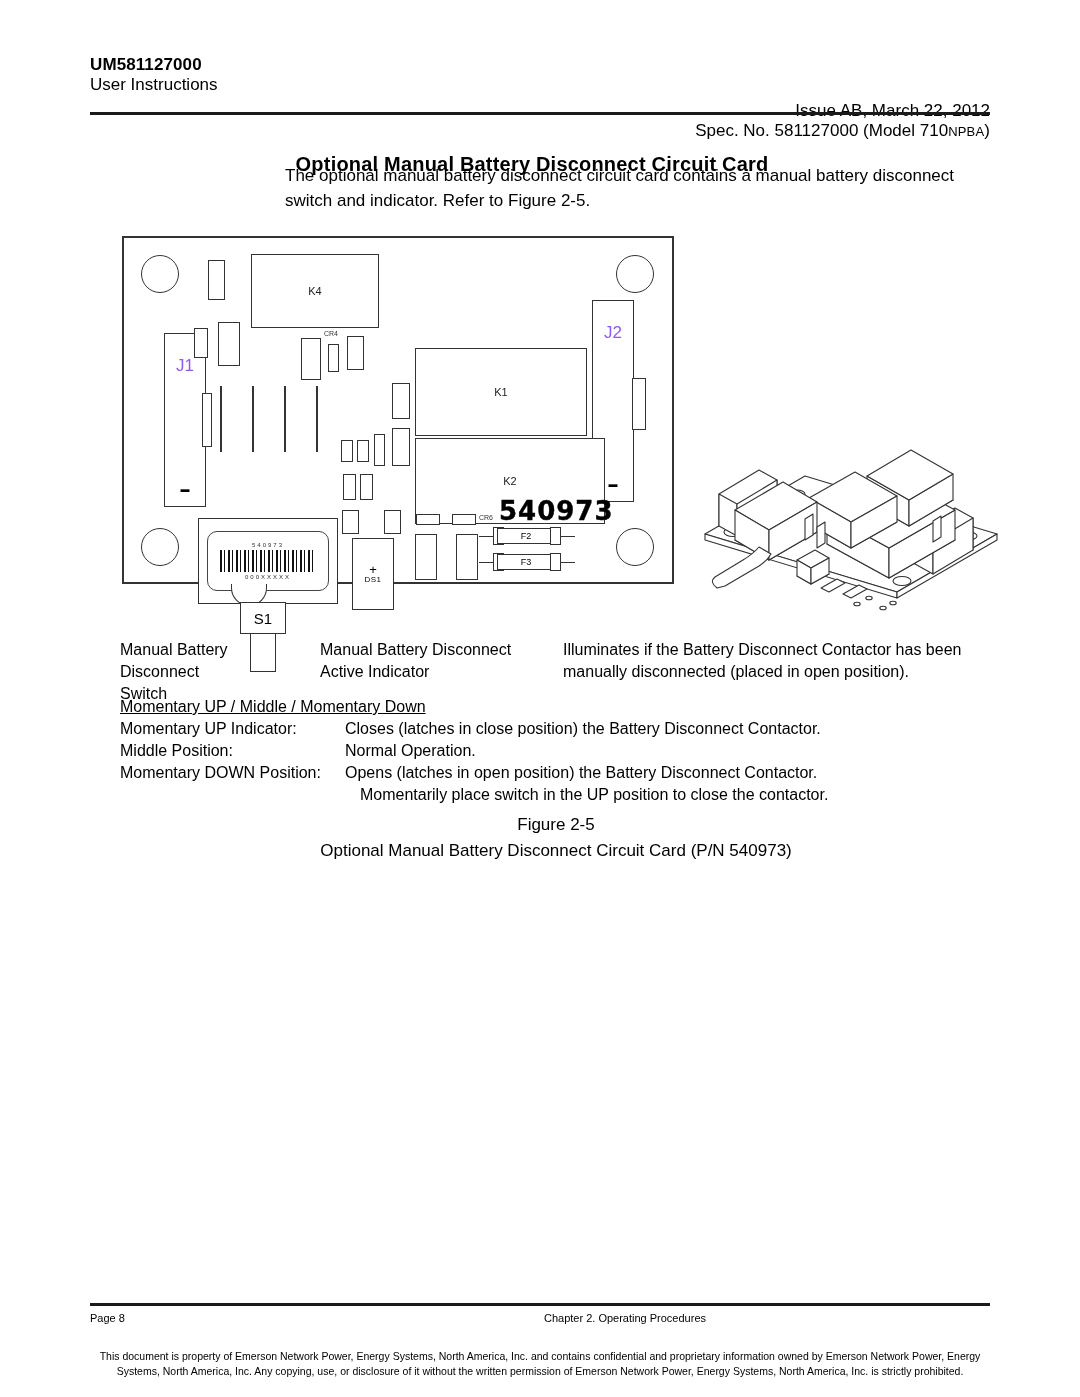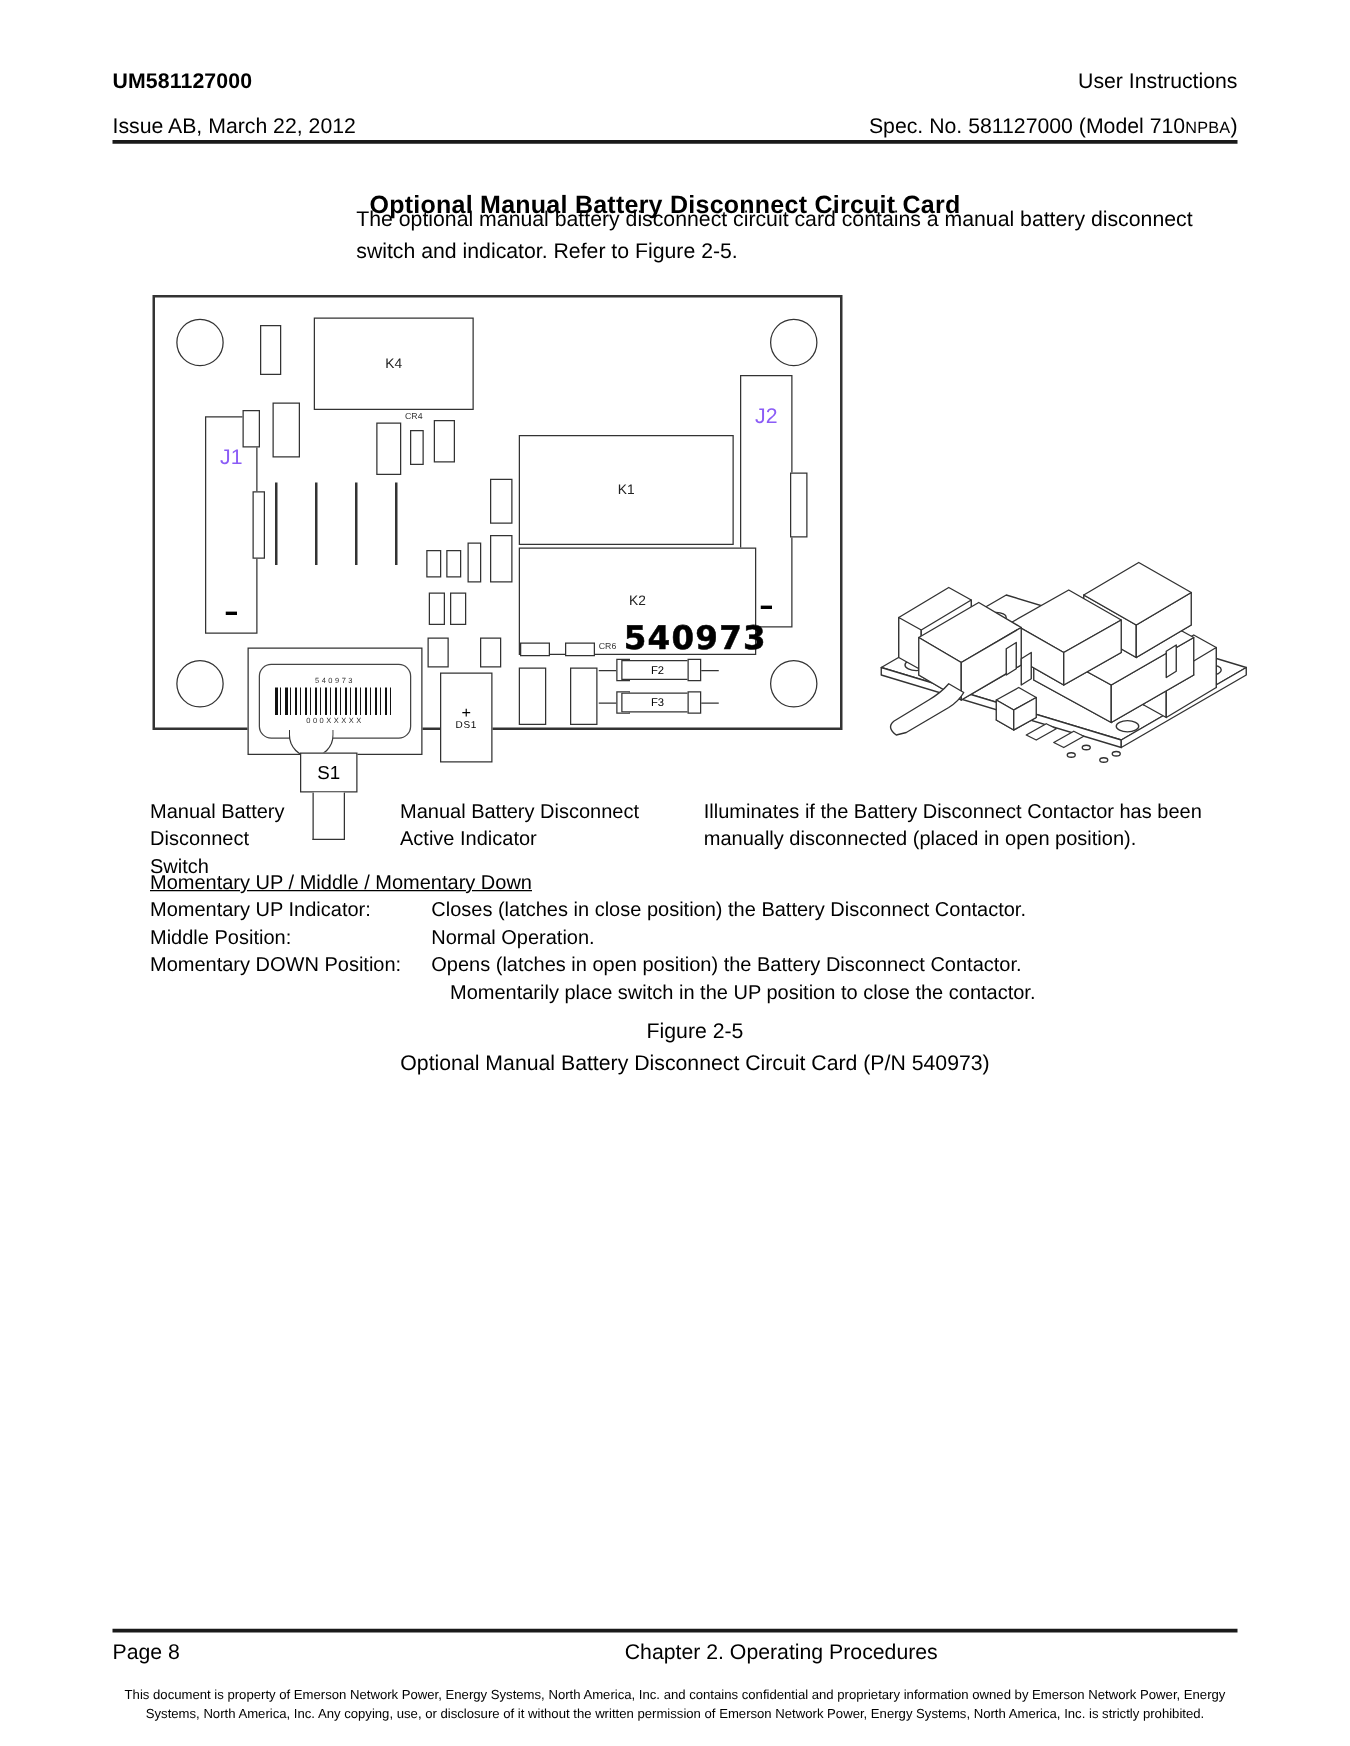--- a/index.html
+++ b/index.html
@@ -11,26 +11,26 @@
     font-family: "Liberation Sans", sans-serif;
     color: #000000;
     position: relative;
     overflow: hidden;
   }
 
   .page { position: relative; width: 1080px; height: 1397px; }
 
   
   .header { position: absolute; left: 90px; top: 55px; width: 900px; }
-  .hdr-row { display: flex; justify-content: space-between; align-items: baseline; }
+  .hdr-row { display: flex; justify-content: space-between; align-items: baseline; flex-direction: column; }
   .hdr-left-1 { font-size: 17px; font-weight: bold; letter-spacing: .1px; }
   .hdr-left-2 { font-size: 17px; }
   .hdr-right-1 { font-size: 17px; }
   .hdr-right-2 { font-size: 17px; }
-  .hdr-row + .hdr-row { margin-top: 16px; }
+  .hdr-row + .hdr-row { margin-top: 6px; align-items: flex-end; }
   .small-caps { font-size: 13px; letter-spacing: .2px; }
   .rule-thick {
     position: absolute; left: 90px; width: 900px; height: 3px;
     background: #1a1a1a;
   }
   #header-rule { top: 112px; }
 
   
   .doc-title {
     position: absolute; left: 0; top: 126px; width: 1064px;
@@ -173,21 +173,21 @@
   
   .fig-cap {
     position: absolute; left: 16px; top: 812px; width: 1080px;
     text-align: center; font-size: 17px; line-height: 26px;
   }
 
   
   #footer-rule { top: 1303px; }
   .footer-row {
     position: absolute; left: 90px; top: 1312px; width: 900px;
-    display: flex; align-items: center; font-size: 17px;
+    display: flex; align-items: center; font-size: 11px;
   }
   .footer-page { width: 250px; }
   .footer-chapter { flex: 1; text-align: center; margin-left: -80px; }
   .legal {
     position: absolute; left: 85px; top: 1349px; width: 910px;
     text-align: center; font-size: 10.5px; line-height: 15px; color: #000;
   }
 </style>
 </head>
 <body>

